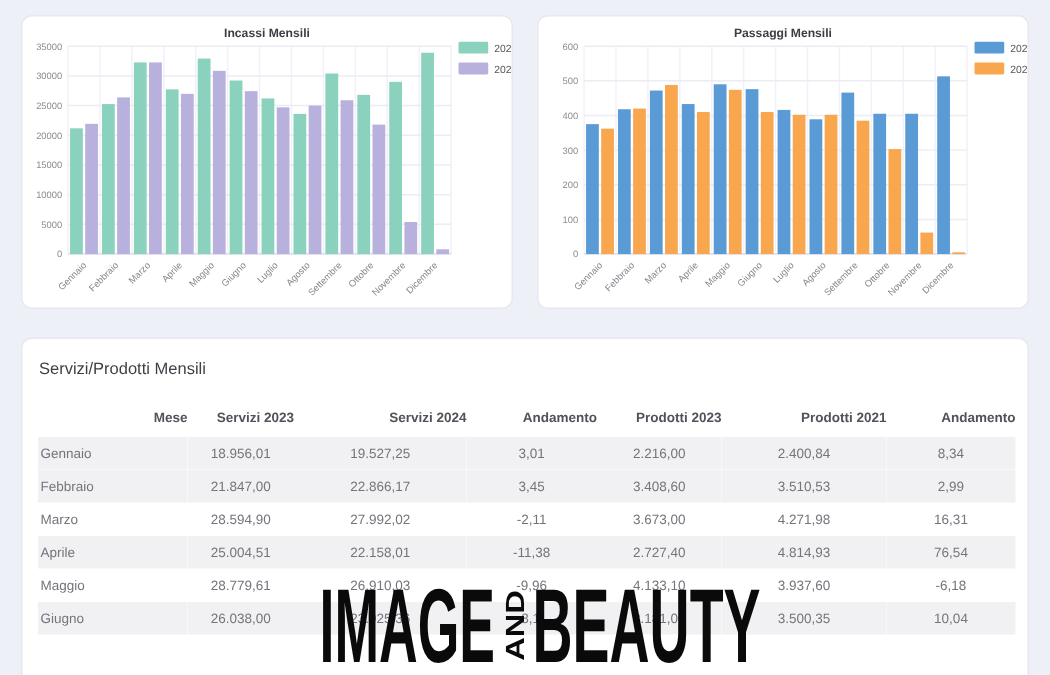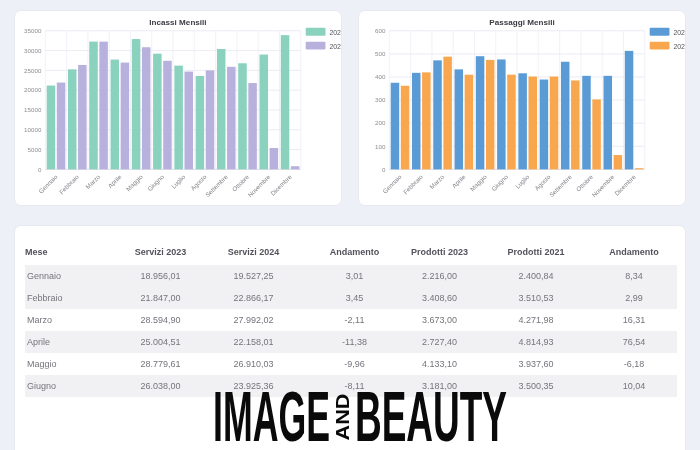--- a/index.html
+++ b/index.html
@@ -27,24 +27,24 @@
     color:#3f3f46;
   }
   table.data-table {
     margin:15px 10px 0 10px;
     width:652px;
     border-collapse:collapse;
     table-layout:fixed;
     font-size:9px;
   }
   table.data-table th {
-    color:#52525b; font-weight:bold; text-align:center;
+    color:#52525b; font-weight:bold; text-align:right;
     padding:6px 0 8px 0; white-space:nowrap;
   }
-  table.data-table th:first-child { text-align:left; }
+  table.data-table th:first-child { text-align:right; }
   table.data-table td {
     color:#74747c; text-align:center; height:22px;
     padding:0; white-space:nowrap; overflow:hidden;
   }
   table.data-table td:first-child { text-align:left; padding-left:2px; }
   tr.striped td { background:#f1f1f3; }
   tr.bold td { color:#2b2b30; font-weight:bold; }
 
   #watermark {
     position:absolute; left:213px; top:388px;
@@ -196,20 +196,21 @@
       <text x="0" y="0" font-size="6.3" fill="#85858d" text-anchor="end" transform="translate(279.25 168) rotate(-45)">Dicembre</text>
       <text x="164" y="14" font-size="8.2" fill="#3c3c43" text-anchor="middle" font-weight="bold">Passaggi Mensili</text>
       <rect x="293" y="17" width="20" height="8" rx="1" fill="#5b9bd5"></rect>
       <text x="317" y="24" font-size="7" fill="#55555c" text-anchor="start">2023</text>
       <rect x="293" y="31" width="20" height="8" rx="1" fill="#f8a74e"></rect>
       <text x="317" y="38" font-size="7" fill="#55555c" text-anchor="start">2024</text>
     </svg>
 </div>
 
 <div class="card" id="table-card">
+  <div class="table-title">Servizi/Prodotti Mensili</div>
   <table class="data-table">
     <colgroup>
       <col style="width:100px">
         <col style="width:71px">
         <col style="width:115px">
       <col style="width:87px">
         <col style="width:83px">
         <col style="width:110px">
         <col style="width:86px">
     </colgroup>

